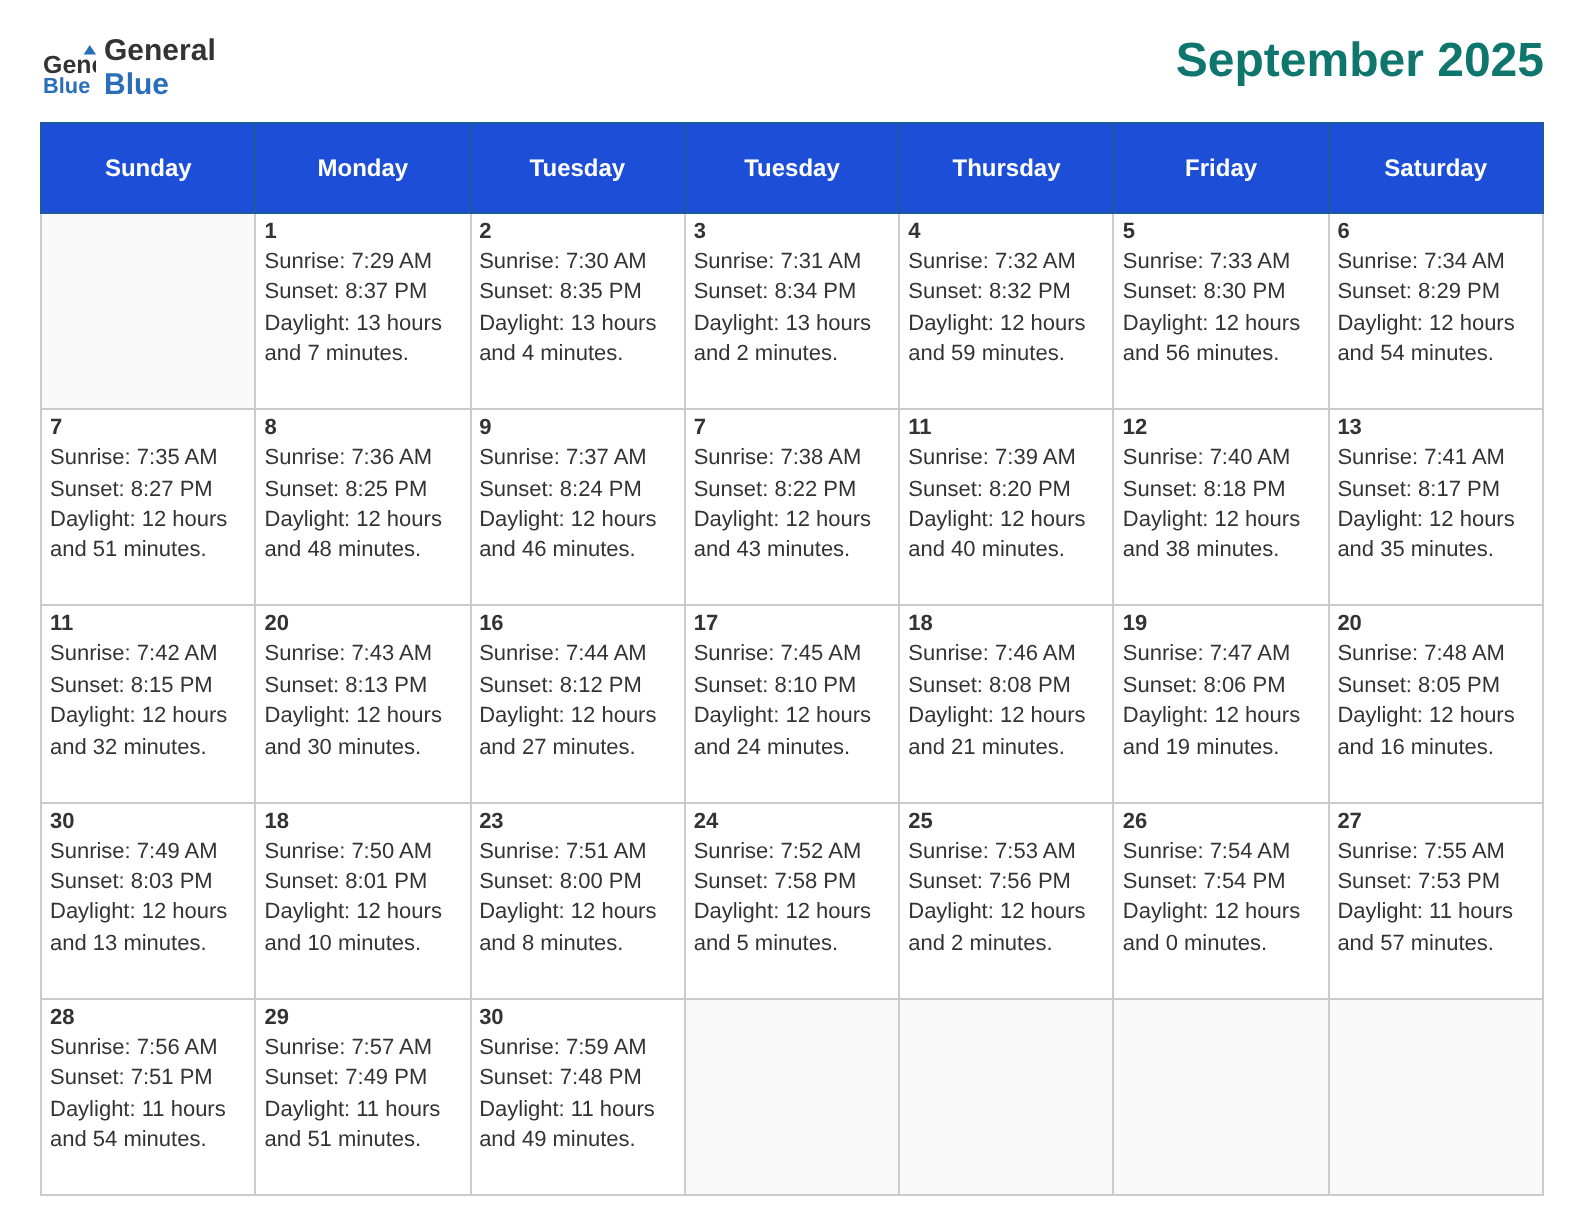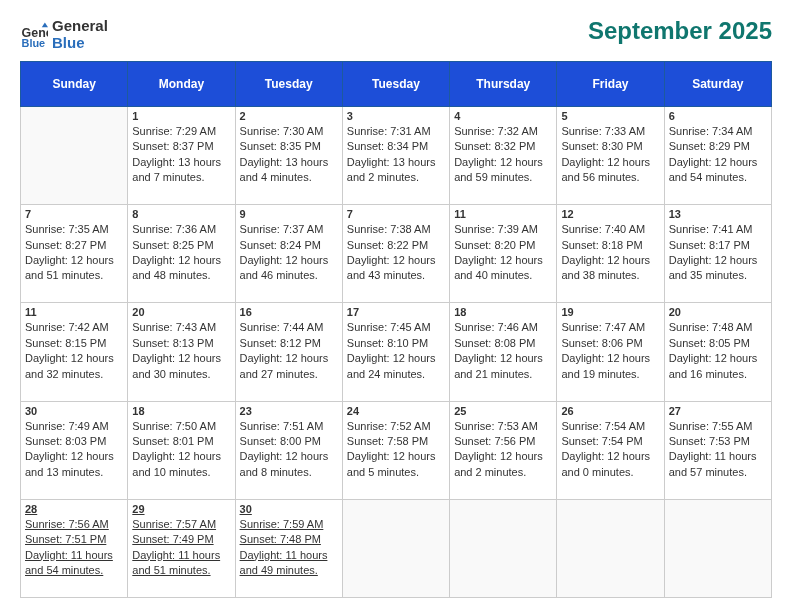--- a/index.html
+++ b/index.html
@@ -78,21 +78,20 @@
     .cell-info {
       font-size: 11px;
       line-height: 1.4;
       color: #333;
     }
     .empty-cell {
       background: #f9f9f9;
     }
     tr:last-child td {
       height: 70px;
-      text-decoration: underline;
     }
   </style>
 </head>
 <body>
 
 <div class="page">
   <div class="header">
     <div class="logo">
       <svg class="logo-icon" viewBox="0 0 36 36">
         <text x="2" y="20" font-size="16" font-weight="bold" fill="#333">General</text>

